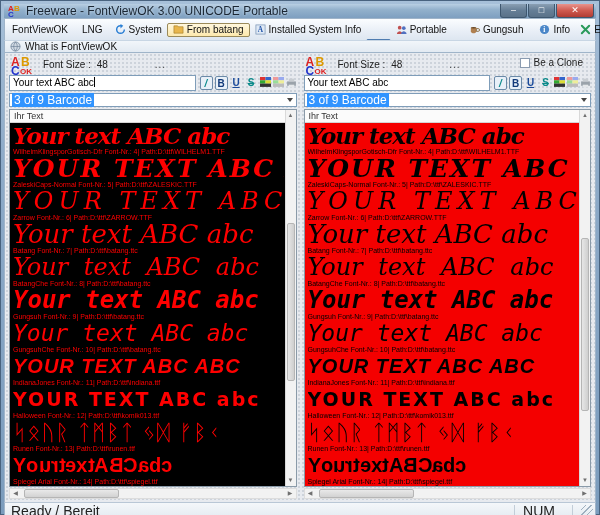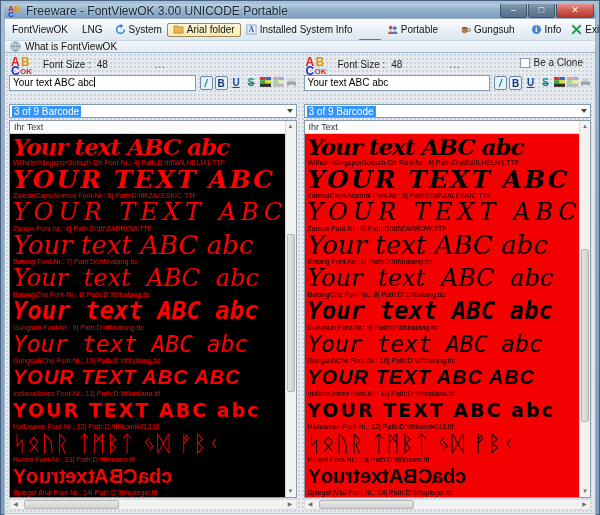--- a/index.html
+++ b/index.html
@@ -60,22 +60,22 @@
     font-size:10px; padding:1px 3px; white-space:nowrap; overflow:hidden; color:#000; }
   .caret { display:inline-block; width:1px; height:10px; background:#000; vertical-align:-1px; }
   .fmt-bar { display:flex; align-items:center; gap:2px; margin-left:4px; }
   .fmt-btn { width:13px; height:14px; font-size:10px; text-align:center; line-height:13px; }
   .fmt-btn.pressed { border:1px solid #6b8aa8; border-radius:2px; background:#e8f0f8; }
   .fmt-italic { color:#0a8a8a; font-style:italic; font-weight:bold; }
   .fmt-bold { color:#123a7a; font-weight:bold; }
   .fmt-under { color:#1a4a9a; text-decoration:underline; font-weight:bold; }
   .fmt-strike { color:#0a8a8a; text-decoration:line-through; font-weight:bold; }
   .pal { width:11px; height:11px; }
-  .dropdown { height:14px; margin-top:12px; background:#fff; border:1px solid #7f9db9;
-    display:flex; align-items:center; font-size:10px; padding-left:2px; position:relative; }
+  .dropdown { height:14px; margin-top:1px; background:#fff; border:1px solid #7f9db9;
+    display:flex; align-items:center; font-size:12px; padding-left:2px; position:relative; }
   .dd-sel { background:#3194ff; color:#fff; padding:0 2px; }
   .dd-arrow { position:absolute; right:3px; top:4px; width:0; height:0;
     border-left:3px solid transparent; border-right:3px solid transparent; border-top:4px solid #444; }
   
   .listbox { flex:1; margin-top:2px; border:1px solid #8a9aa8; background:#fff;
     display:flex; flex-direction:column; min-height:0; position:relative; }
   .list-header { height:13px; background:#fbfbfb; border-bottom:1px solid #d5d5d5;
     font-size:9px; color:#333; padding-left:4px; line-height:13px; }
   .list-content { flex:1; overflow:hidden; display:flex; flex-direction:column; padding-left:3px; }
   .pane-left .list-content { background:#000; color:#ff0000; }
@@ -148,21 +148,21 @@
     <div class="tb-item">
       <svg class="tb-ico" viewBox="0 0 12 12">
           <path d="M6 1a5 5 0 1 0 5 5h-1.6A3.4 3.4 0 1 1 6 2.6V5l3-3-3-2z" fill="#2a7fd4"></path>
         </svg>
       <span>System</span>
     </div>
     <div class="tb-item pressed">
       <svg class="tb-ico" viewBox="0 0 12 12">
           <path d="M1 2h4l1 1h5v7H1z" fill="#e8b64c" stroke="#9a7420" stroke-width="0.6"></path>
         </svg>
-      <span>Arial folder</span>
+      <span>From batang</span>
     </div>
     <div class="tb-item">
       <svg class="tb-ico" viewBox="0 0 12 12">
           <rect x="1" y="1" width="10" height="10" fill="#dfe9f5" stroke="#7a94b4" stroke-width="0.8"></rect>
           <text x="3" y="9" font-size="8" fill="#2255aa" font-family="serif" font-weight="bold">A</text>
         </svg>
       <span>Installed System Info</span>
     </div>
     <div class="tb-item toggled">
       <span>2X</span>

